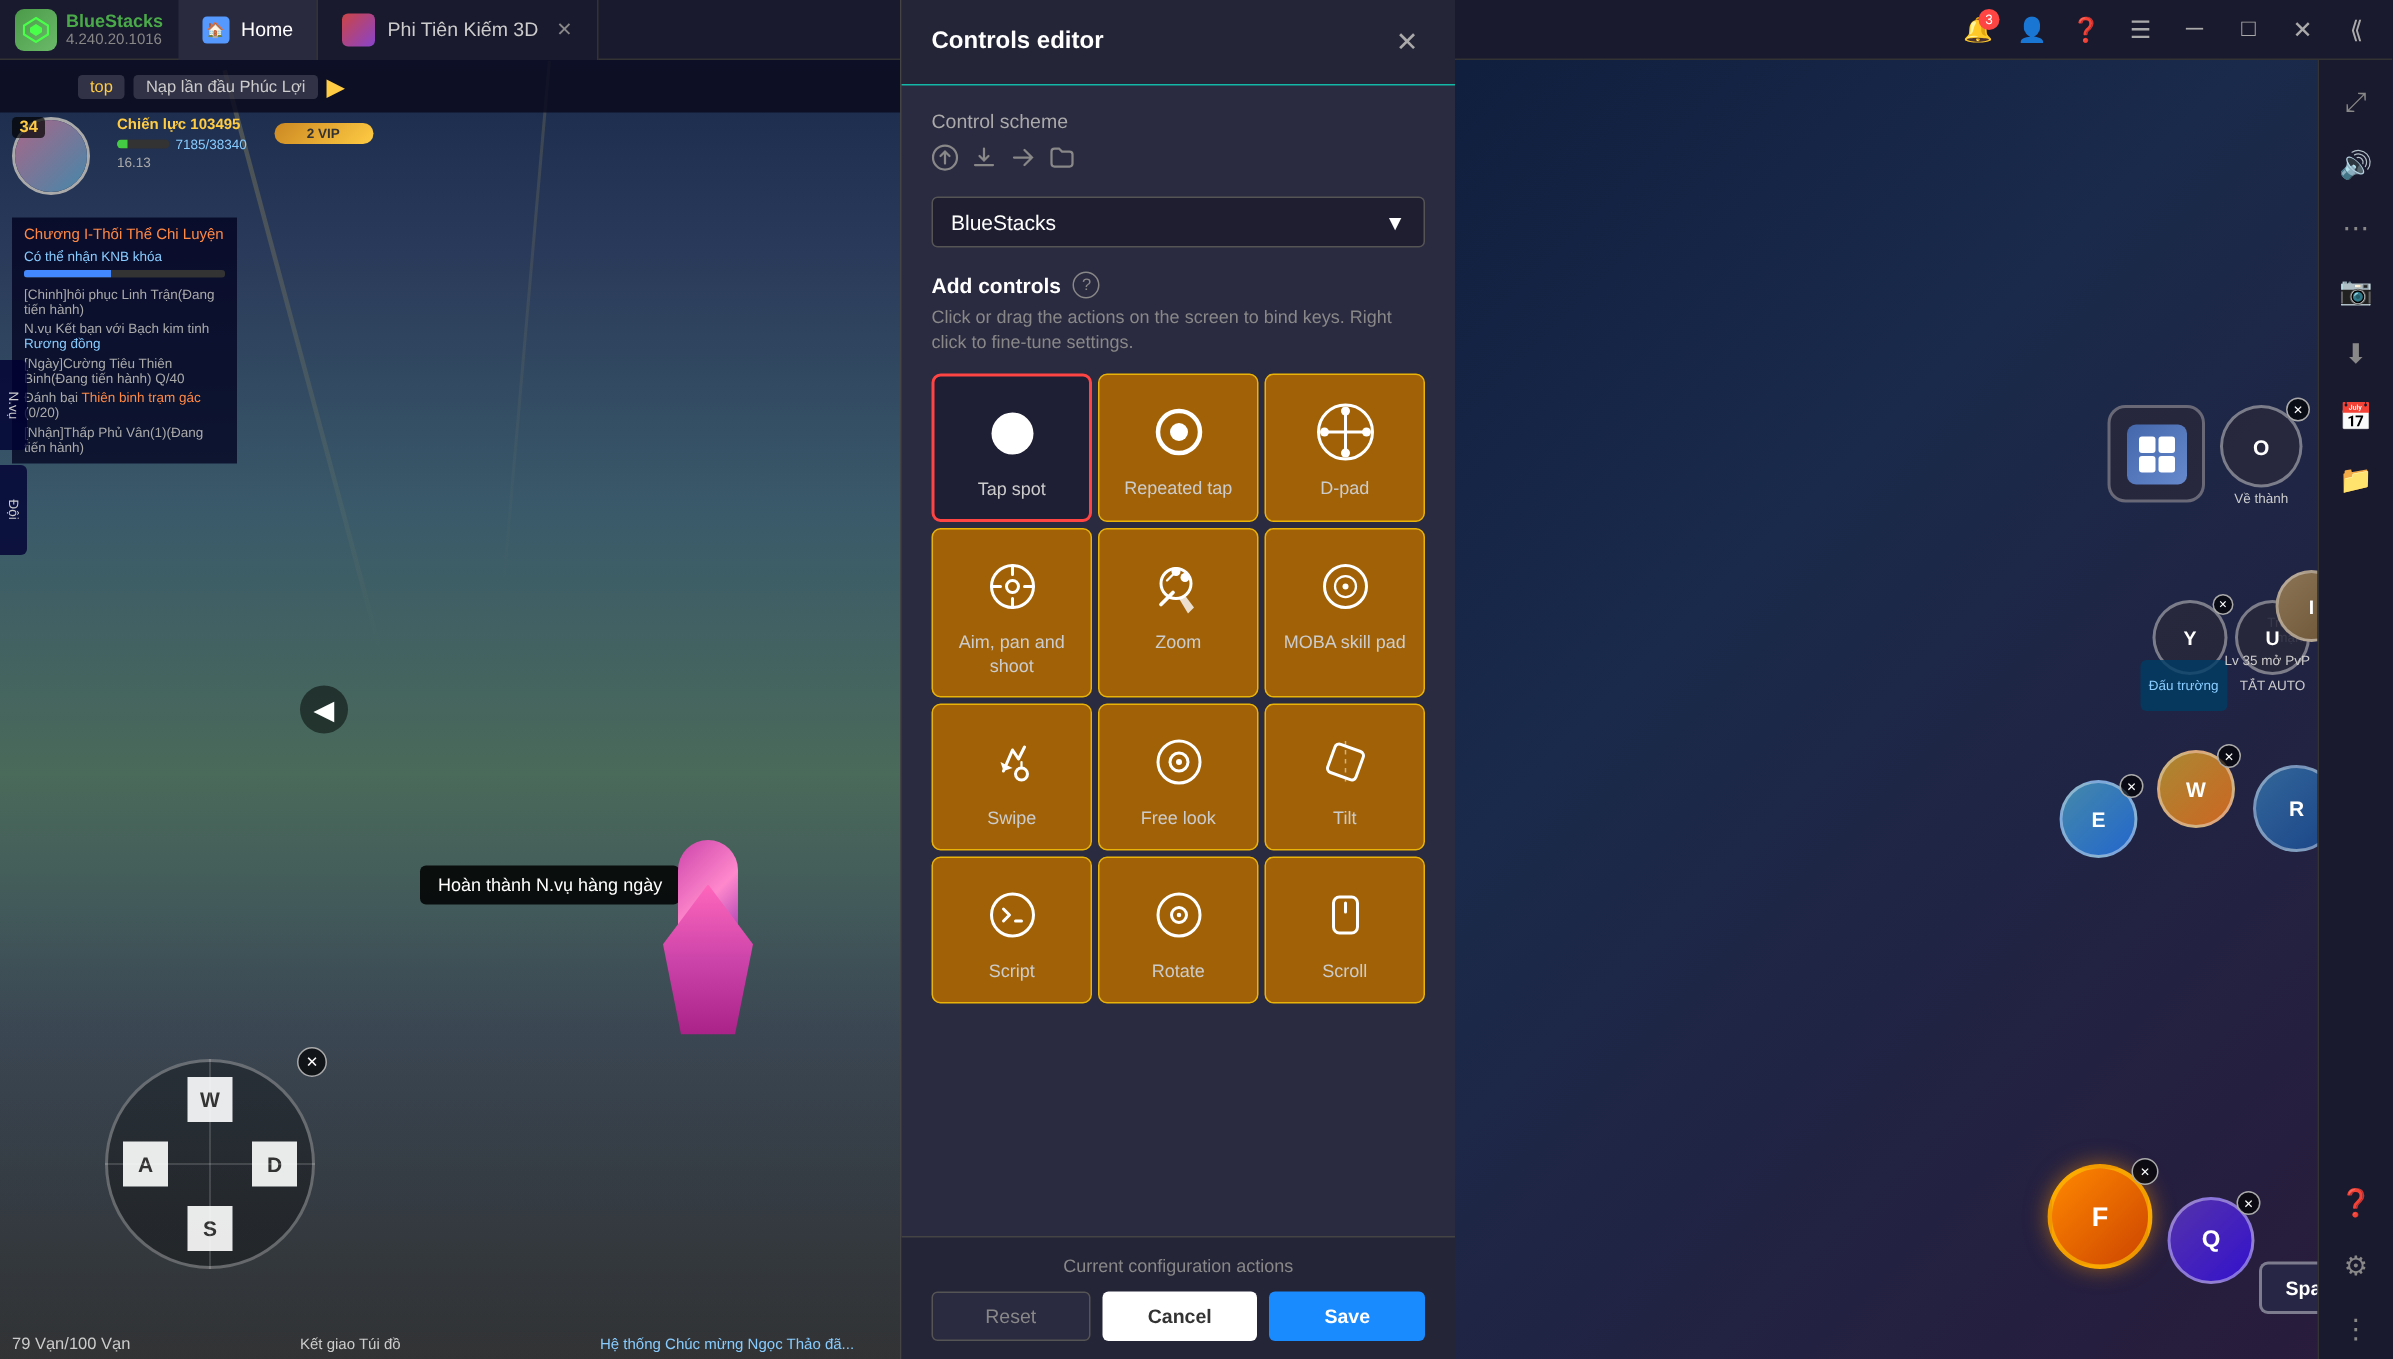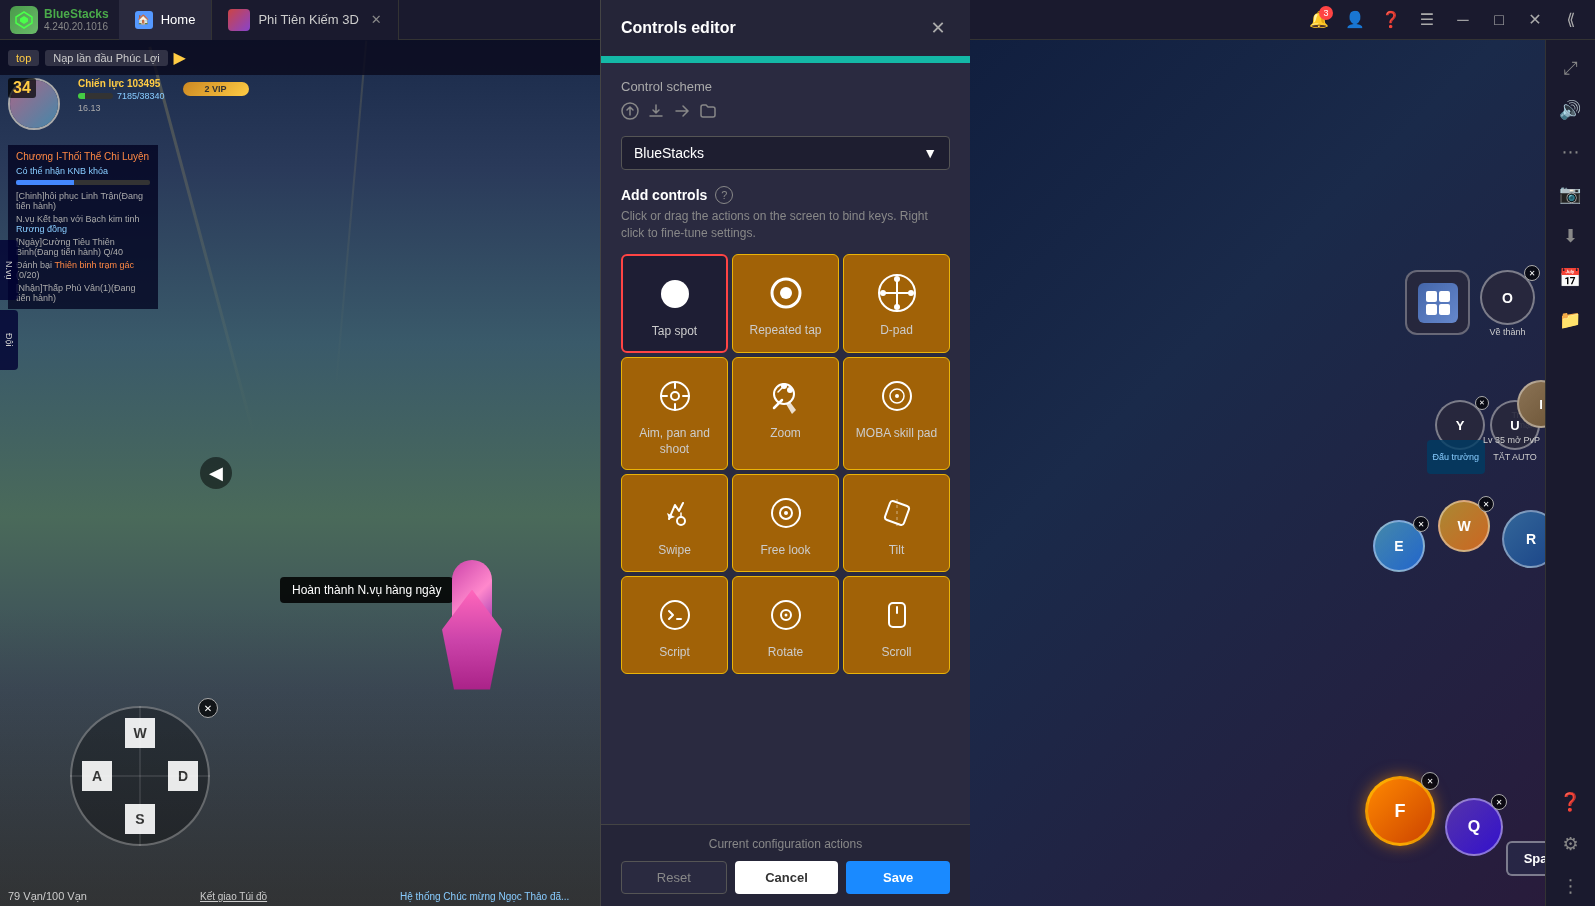--- a/index.html
+++ b/index.html
@@ -162,21 +162,21 @@
       z-index: 101;
       display: flex;
       flex-direction: column;
     }
 
     .editor-header {
       display: flex;
       align-items: center;
       justify-content: space-between;
       padding: 16px 20px;
-      border-bottom: 7px solid #14b8a6;
+      border-bottom: 1px solid #14b8a6;
       background: #252538;
       text-align: center;
     }
 
     .editor-title {
       color: #ffffff;
       font-size: 16px;
       font-weight: 600;
     }
 
@@ -400,21 +400,21 @@
 <div class="game-bg" style="top:40px;">
 
   <div style="position:absolute;top:0;left:0;width:960px;height:866px;background:linear-gradient(180deg,#1a2a4a 0%,#2a3a5a 15%,#3a5a6a 35%,#4a6a5a 55%,#3a4a5a 75%,#2a3a4a 100%);overflow:hidden;">
 
     <div style="position:absolute;bottom:0;left:0;right:0;height:300px;background:linear-gradient(180deg,transparent,rgba(60,40,20,0.4));"></div>
 
     <div style="position:absolute;top:0;left:200px;width:3px;height:400px;background:linear-gradient(180deg,rgba(200,180,100,0.3),transparent);transform:rotate(-15deg);"></div>
     <div style="position:absolute;top:0;left:350px;width:2px;height:350px;background:linear-gradient(180deg,rgba(200,180,100,0.2),transparent);transform:rotate(5deg);"></div>
 
     <div style="position:absolute;top:0;left:0;right:0;height:35px;background:rgba(10,10,30,0.85);display:flex;align-items:center;padding:0 8px;gap:6px;">
-      <div style="background:rgba(255,255,255,0.15);border-radius:3px;padding:2px 8px;color:#ffcc44;font-size:11px;">top</div>
+      <div style="background:rgba(255,255,255,0.15);border-radius:3px;padding:2px 8px;color:#ffcc44;font-size:11px;margin-left:44px;">top</div>
       <div style="background:rgba(255,255,255,0.15);border-radius:3px;padding:2px 8px;color:#ccc;font-size:11px;">Nạp lần đầu Phúc Lợi</div>
       <span style="color:#ffcc44;font-size:16px;">▶</span>
       <div style="margin-left:auto;display:flex;align-items:center;gap:4px;">
         <div style="background:rgba(255,255,255,0.1);padding:2px 8px;color:#ccc;font-size:11px;border-radius:3px;">P.bản</div>
         <div style="background:rgba(255,255,255,0.1);padding:2px 8px;color:#ccc;font-size:11px;border-radius:3px;">Sự kiện</div>
       </div>
       <div style="color:#aaffaa;font-size:11px;padding:2px 8px;">Thánh Làng Tiếu [ 1 đường]</div>
     </div>
 
     <div style="position:absolute;top:38px;left:8px;display:flex;align-items:flex-start;gap:18px;">
@@ -427,21 +427,21 @@
           <div style="width:35px;height:6px;background:#333;border-radius:3px;overflow:hidden;">
             <div style="width:20%;height:100%;background:#44cc44;"></div>
           </div>
           <span style="color:#88ccff;font-size:9px;">7185/38340</span>
         </div>
         <div style="color:#aaa;font-size:9px;margin-top:2px;">16.13</div>
       </div>
       <div style="background:linear-gradient(135deg,#cc8822,#ffcc44);color:#333;font-size:9px;font-weight:bold;padding:2px 22px;border-radius:10px;margin-top:4px;">2 VIP</div>
     </div>
 
-    <div style="position:absolute;top:38px;left:8px;background:rgba(0,0,0,0.7);color:#ffcc44;font-size:16px;font-weight:bold;padding:1px 5px;border-radius:3px;">34</div>
+    <div style="position:absolute;top:38px;left:8px;background:rgba(0,0,0,0.7);color:#ffcc44;font-size:11px;font-weight:bold;padding:1px 5px;border-radius:3px;">34</div>
 
     <div style="position:absolute;top:105px;left:8px;width:150px;background:rgba(0,0,30,0.75);border-radius:0;padding:6px 8px;">
       <div style="color:#ff8844;font-size:10px;margin-bottom:4px;">Chương I-Thối Thể Chi Luyện</div>
       <div style="color:#88ccff;font-size:9px;margin-bottom:4px;">Có thể nhận KNB khóa</div>
       <div style="width:100%;height:5px;background:#333;border-radius:2px;overflow:hidden;margin-bottom:6px;">
         <div style="width:43%;height:100%;background:#4488ff;"></div>
       </div>
       <div style="color:#aaa;font-size:9px;margin-bottom:3px;">[Chinh]hôi phục Linh Trận(Đang tiến hành)</div>
       <div style="color:#aaa;font-size:9px;margin-bottom:3px;">N.vụ Kết bạn với Bạch kim tinh <span style="color:#88ccff;">Rương đồng</span></div>
       <div style="color:#aaa;font-size:9px;margin-bottom:3px;">[Ngày]Cường Tiêu Thiên Binh(Đang tiến hành) Q/40</div>
@@ -480,21 +480,21 @@
         <div style="position:absolute;right:12px;top:50%;transform:translateY(-50%);width:30px;height:30px;background:rgba(255,255,255,0.9);display:flex;align-items:center;justify-content:center;font-weight:bold;font-size:14px;color:#333;">D</div>
 
         <div style="position:absolute;bottom:12px;left:50%;transform:translateX(-50%);width:30px;height:30px;background:rgba(255,255,255,0.9);display:flex;align-items:center;justify-content:center;font-weight:bold;font-size:14px;color:#333;">S</div>
 
         <div style="position:absolute;top:50%;left:0;right:0;height:1px;background:rgba(255,255,255,0.2);transform:translateY(-50%);"></div>
         <div style="position:absolute;left:50%;top:0;bottom:0;width:1px;background:rgba(255,255,255,0.2);transform:translateX(-50%);"></div>
       </div>
     </div>
 
     <div style="position:absolute;bottom:4px;left:8px;color:#ccc;font-size:11px;">79 Vạn/100 Vạn</div>
-    <div style="position:absolute;bottom:4px;left:200px;color:#ccc;font-size:10px;text-decoration:underline;">Kết giao  Túi đồ</div>
+    <div style="position:absolute;bottom:4px;left:200px;color:#ccc;font-size:10px;">Kết giao  Túi đồ</div>
 
     <div style="position:absolute;bottom:4px;left:400px;right:0;color:#88ccff;font-size:10px;">Hệ thống  Chúc mừng Ngọc Thảo đã...</div>
   </div>
 
   <div style="position:absolute;top:40px;right:50px;width:200px;height:866px;">
 
     <div style="position:absolute;top:190px;right:10px;">
       <div style="position:relative;width:55px;height:55px;">
         <div style="width:55px;height:55px;border-radius:50%;background:rgba(40,40,60,0.9);border:2px solid rgba(255,255,255,0.4);display:flex;align-items:center;justify-content:center;color:#fff;font-size:14px;font-weight:bold;">O</div>
         <div style="position:absolute;top:-5px;right:-5px;width:16px;height:16px;background:rgba(0,0,0,0.7);border-radius:50%;border:1px solid #aaa;display:flex;align-items:center;justify-content:center;color:#fff;font-size:8px;">✕</div>

